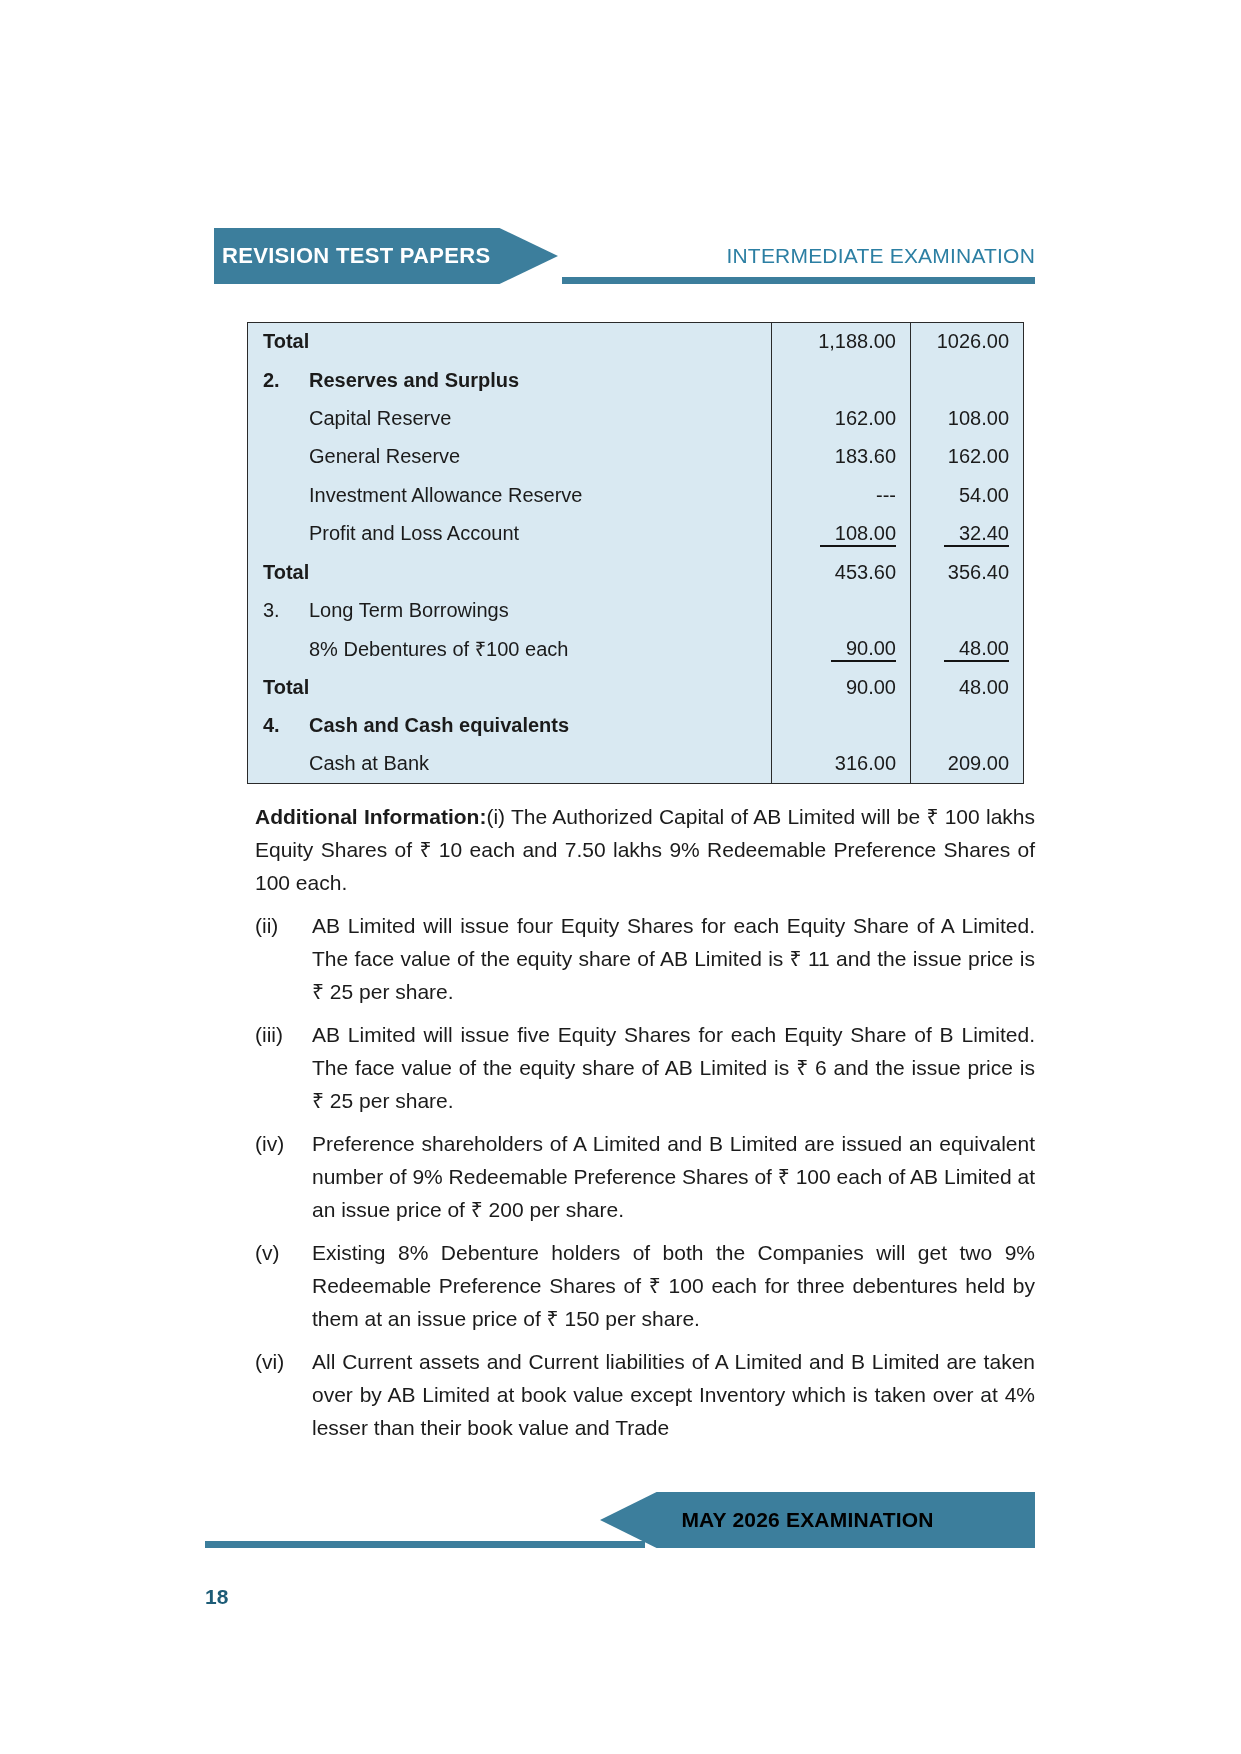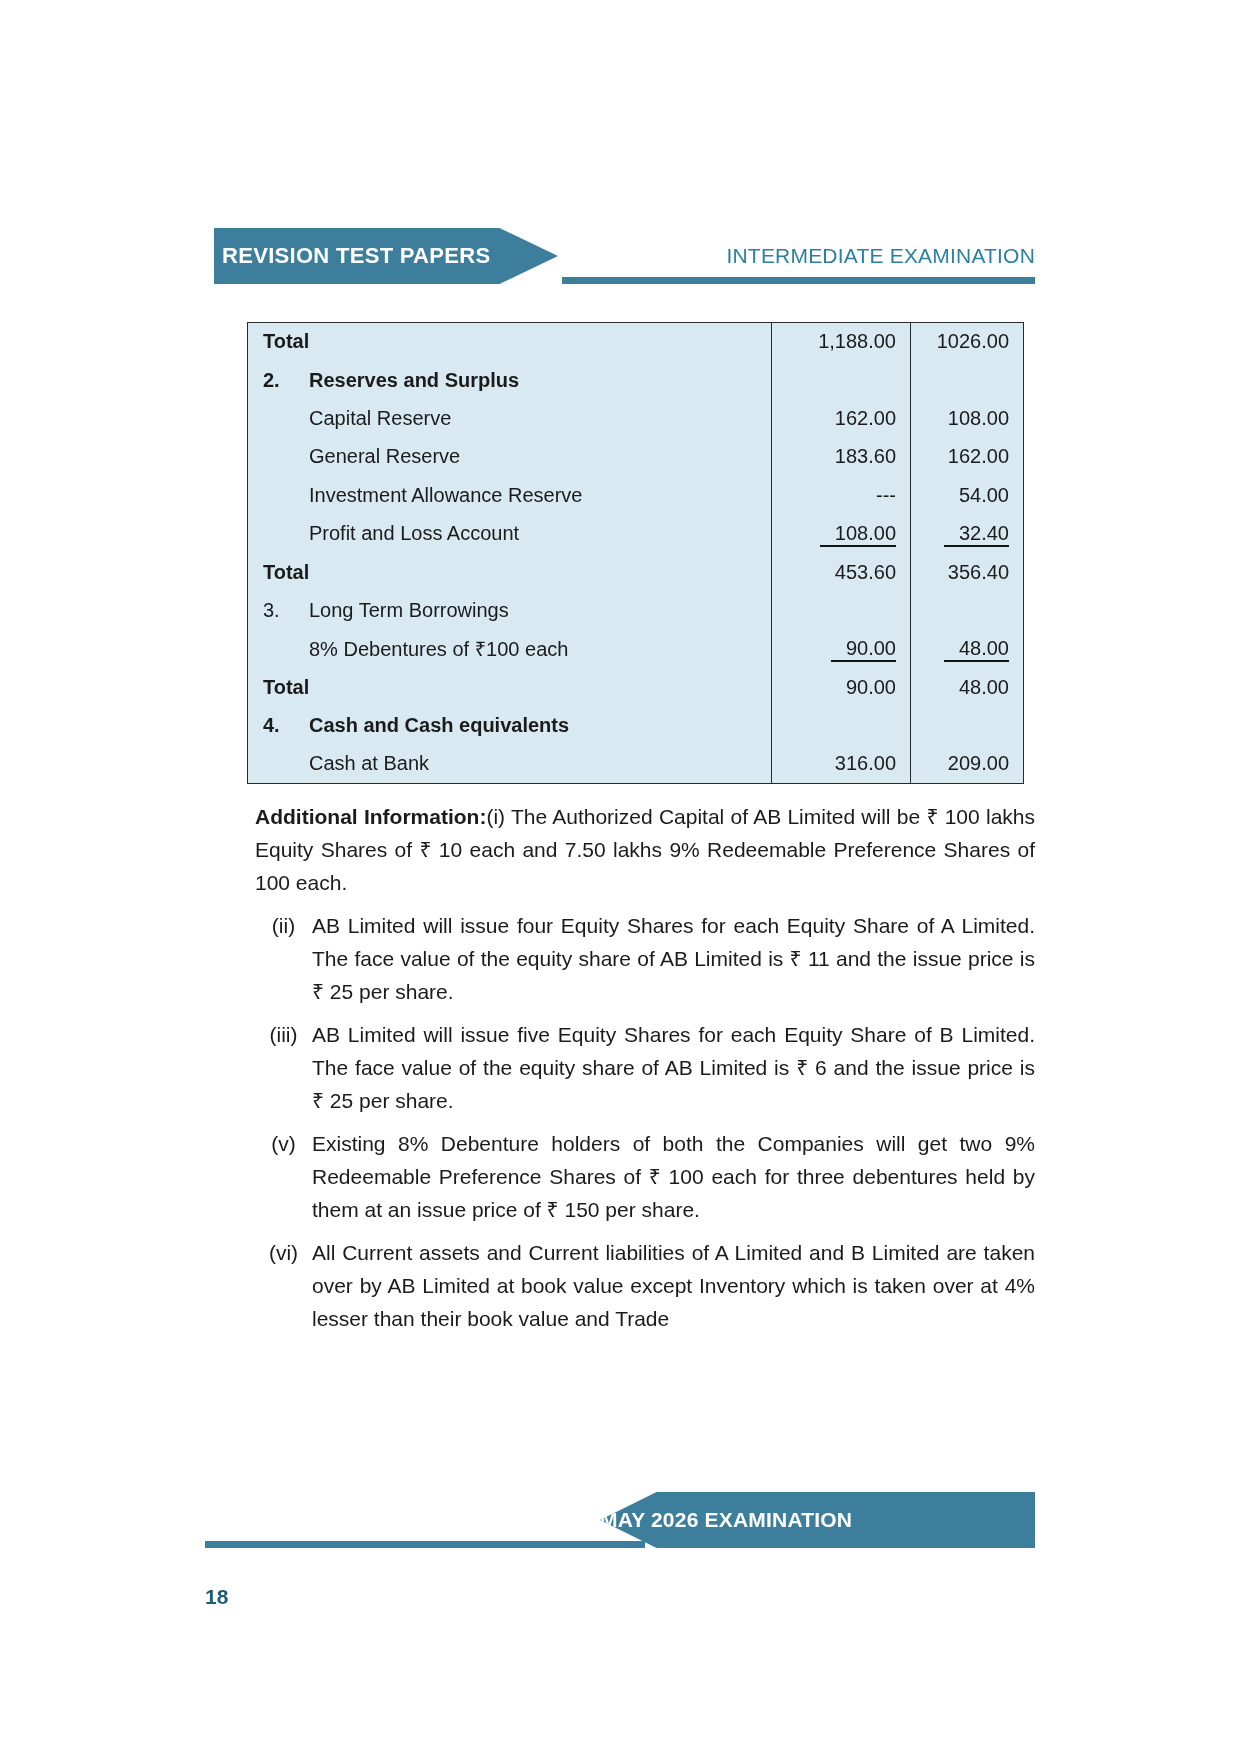--- a/index.html
+++ b/index.html
@@ -43,38 +43,38 @@
   .uline { border-bottom:2px solid #141414; padding-left:15px; padding-bottom:1px; }
 
   
   .addl {
     position:absolute; left:255px; top:800px; width:780px;
     font-size:21px; line-height:33px;
   }
   .intro { text-align:justify; margin-bottom:10px; }
   .intro b { font-weight:bold; }
   .item { display:flex; margin-bottom:10px; }
-  .item-label { width:57px; flex:none;text-align:center; }
+  .item-label { width:57px; flex:none; }
   .item-text { flex:1; text-align:justify; }
 
   
   .footer-page-num {
     position:absolute; left:205px; top:1585px;
     font-size:21px; font-weight:bold; color:var(--page-num);
   }
   .footer-rule {
     position:absolute; left:205px; top:1541px; width:440px; height:7px;
     background:var(--teal);
   }
   .footer-banner {
     position:absolute; left:600px; top:1492px; width:435px; height:56px;
     background:var(--teal);
     clip-path:polygon(0 50%, 13% 0, 100% 0, 100% 100%, 13% 100%);
-    color:#ffffff; font-weight:bold; font-size:21px; line-height:56px;
-    text-align:left; padding-right:20px; letter-spacing:0.2px;
+    color:#000000; font-weight:bold; font-size:21px; line-height:56px;
+    text-align:center; padding-right:20px; letter-spacing:0.2px;
   }
 </style>
 </head>
 <body>
 
 <div class="page">
 
   <div class="header-banner">
     <span>REVISION TEST PAPERS</span>
   </div>
@@ -151,20 +151,24 @@
 
     <div class="item">
       <div class="item-label">(ii)</div>
       <div class="item-text">AB Limited will issue four Equity Shares for each Equity Share of A Limited. The face value of the equity share of AB Limited is ₹ 11 and the issue price is ₹ 25 per share.</div>
     </div>
     <div class="item">
       <div class="item-label">(iii)</div>
       <div class="item-text">AB Limited will issue five Equity Shares for each Equity Share of B Limited. The face value of the equity share of AB Limited is ₹ 6 and the issue price is ₹ 25 per share.</div>
     </div>
     <div class="item">
+      <div class="item-label">(iv)</div>
+      <div class="item-text">Preference shareholders of A Limited and B Limited are issued an equivalent number of 9% Redeemable Preference Shares of ₹ 100 each of AB Limited at an issue price of ₹ 200 per share.</div>
+    </div>
+    <div class="item">
       <div class="item-label">(v)</div>
       <div class="item-text">Existing 8% Debenture holders of both the Companies will get two 9% Redeemable Preference Shares of ₹ 100 each for three debentures held by them at an issue price of ₹ 150 per share.</div>
     </div>
     <div class="item">
       <div class="item-label">(vi)</div>
       <div class="item-text">All Current assets and Current liabilities of A Limited and B Limited are taken over by AB Limited at book value except Inventory which is taken over at 4% lesser than their book value and Trade</div>
     </div>
   </div>
 
   <div class="footer-page-num">18</div>

